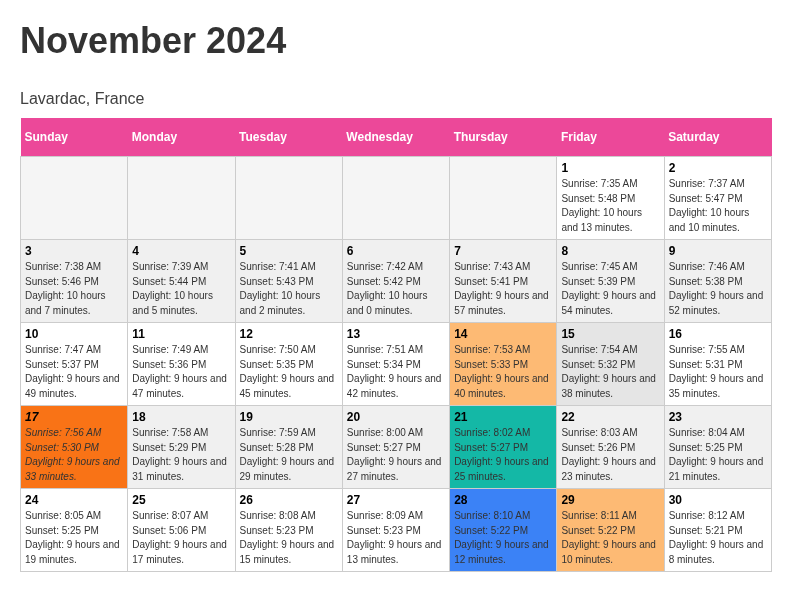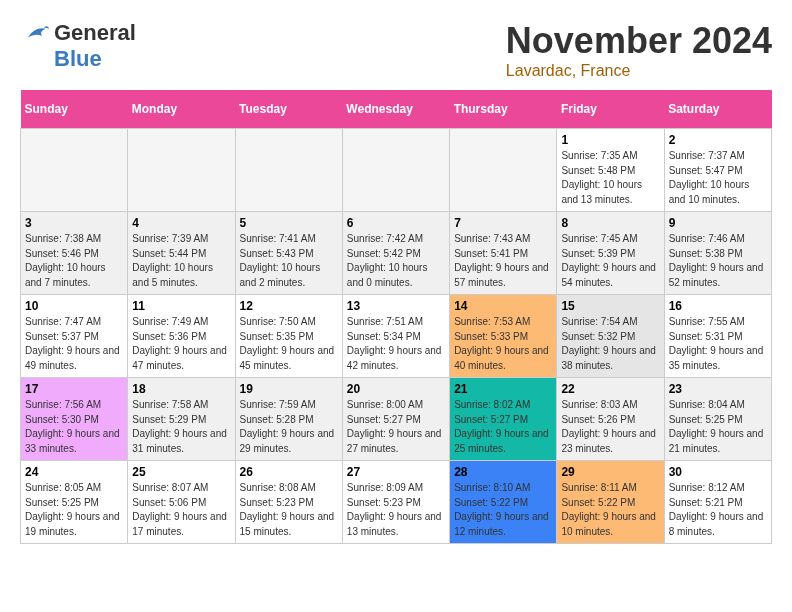--- a/index.html
+++ b/index.html
@@ -33,21 +33,22 @@
     .title-area {
       text-align: left;
     }
     .month-title {
       font-size: 36px;
       font-weight: bold;
       color: #333;
     }
     .location {
       font-size: 16px;
-      color: #a16207;
+      color: #404040;
+      margin-top: 28px;
     }
     table {
       width: 100%;
       border-collapse: collapse;
       font-size: 10.5px;
     }
     th {
       background: #ec4899;
       color: #fff;
       padding: 12px 4px;
@@ -76,30 +77,20 @@
     }
     .day-info {
       color: #333;
       line-height: 1.4;
     }
   </style>
 </head>
 <body>
 
 <div class="header">
-  <div class="logo">
-    <div class="logo-row">
-      <svg class="logo-bird" viewBox="0 0 40 28">
-        <path d="M10,20 Q20,5 35,8 Q25,12 30,18 Q20,14 10,20Z" fill="#3a7abf"></path>
-        <path d="M32,6 Q38,2 40,8 Q36,7 32,6Z" fill="#3a7abf"></path>
-      </svg>
-      <span style="font-size:22px;font-weight:bold;color:#333;">General</span>
-    </div>
-    <span style="font-size:22px;font-weight:bold;color:#3a7abf;margin-left:34px;">Blue</span>
-  </div>
   <div class="title-area">
     <div class="month-title">November 2024</div>
     <div class="location">Lavardac, France</div>
   </div>
 </div>
 
 <table>
   <thead>
     <tr>
     <th>Sunday</th>
@@ -213,21 +204,21 @@
 Daylight: 9 hours and 38 minutes.</div>
         </td>
         <td style="background: rgb(255, 255, 255);">
           <div class="day-num">16</div>
           <div class="day-info" style="font-size: 10px; line-height: 1.45;">Sunrise: 7:55 AM
 Sunset: 5:31 PM
 Daylight: 9 hours and 35 minutes.</div>
         </td>
       </tr>
       <tr>
-        <td style="background: #f0abfc;">
+        <td style="background: #f97316; font-style: italic;">
           <div class="day-num">17</div>
           <div class="day-info" style="font-size: 10px; line-height: 1.45;">Sunrise: 7:56 AM
 Sunset: 5:30 PM
 Daylight: 9 hours and 33 minutes.</div>
         </td>
         <td style="background: rgb(240, 240, 240);">
           <div class="day-num">18</div>
           <div class="day-info" style="font-size: 10px; line-height: 1.45;">Sunrise: 7:58 AM
 Sunset: 5:29 PM
 Daylight: 9 hours and 31 minutes.</div>

